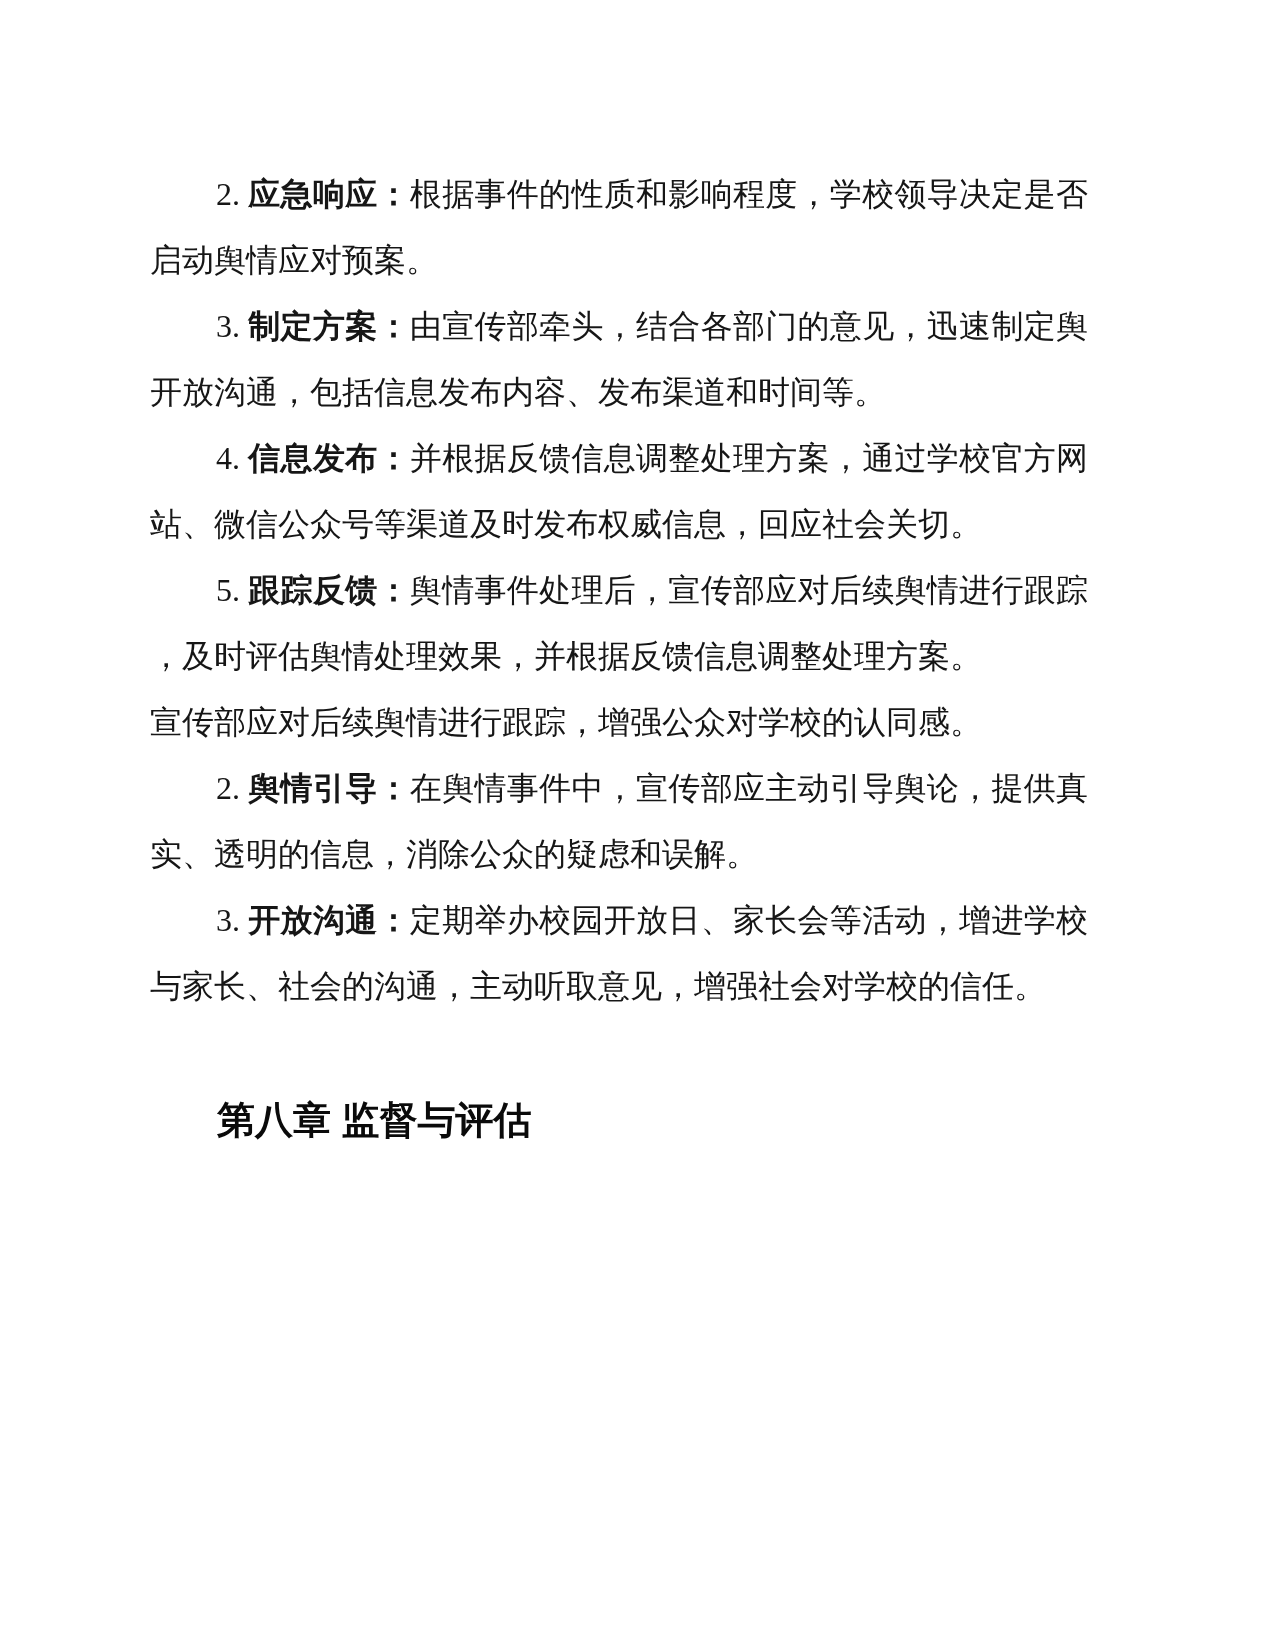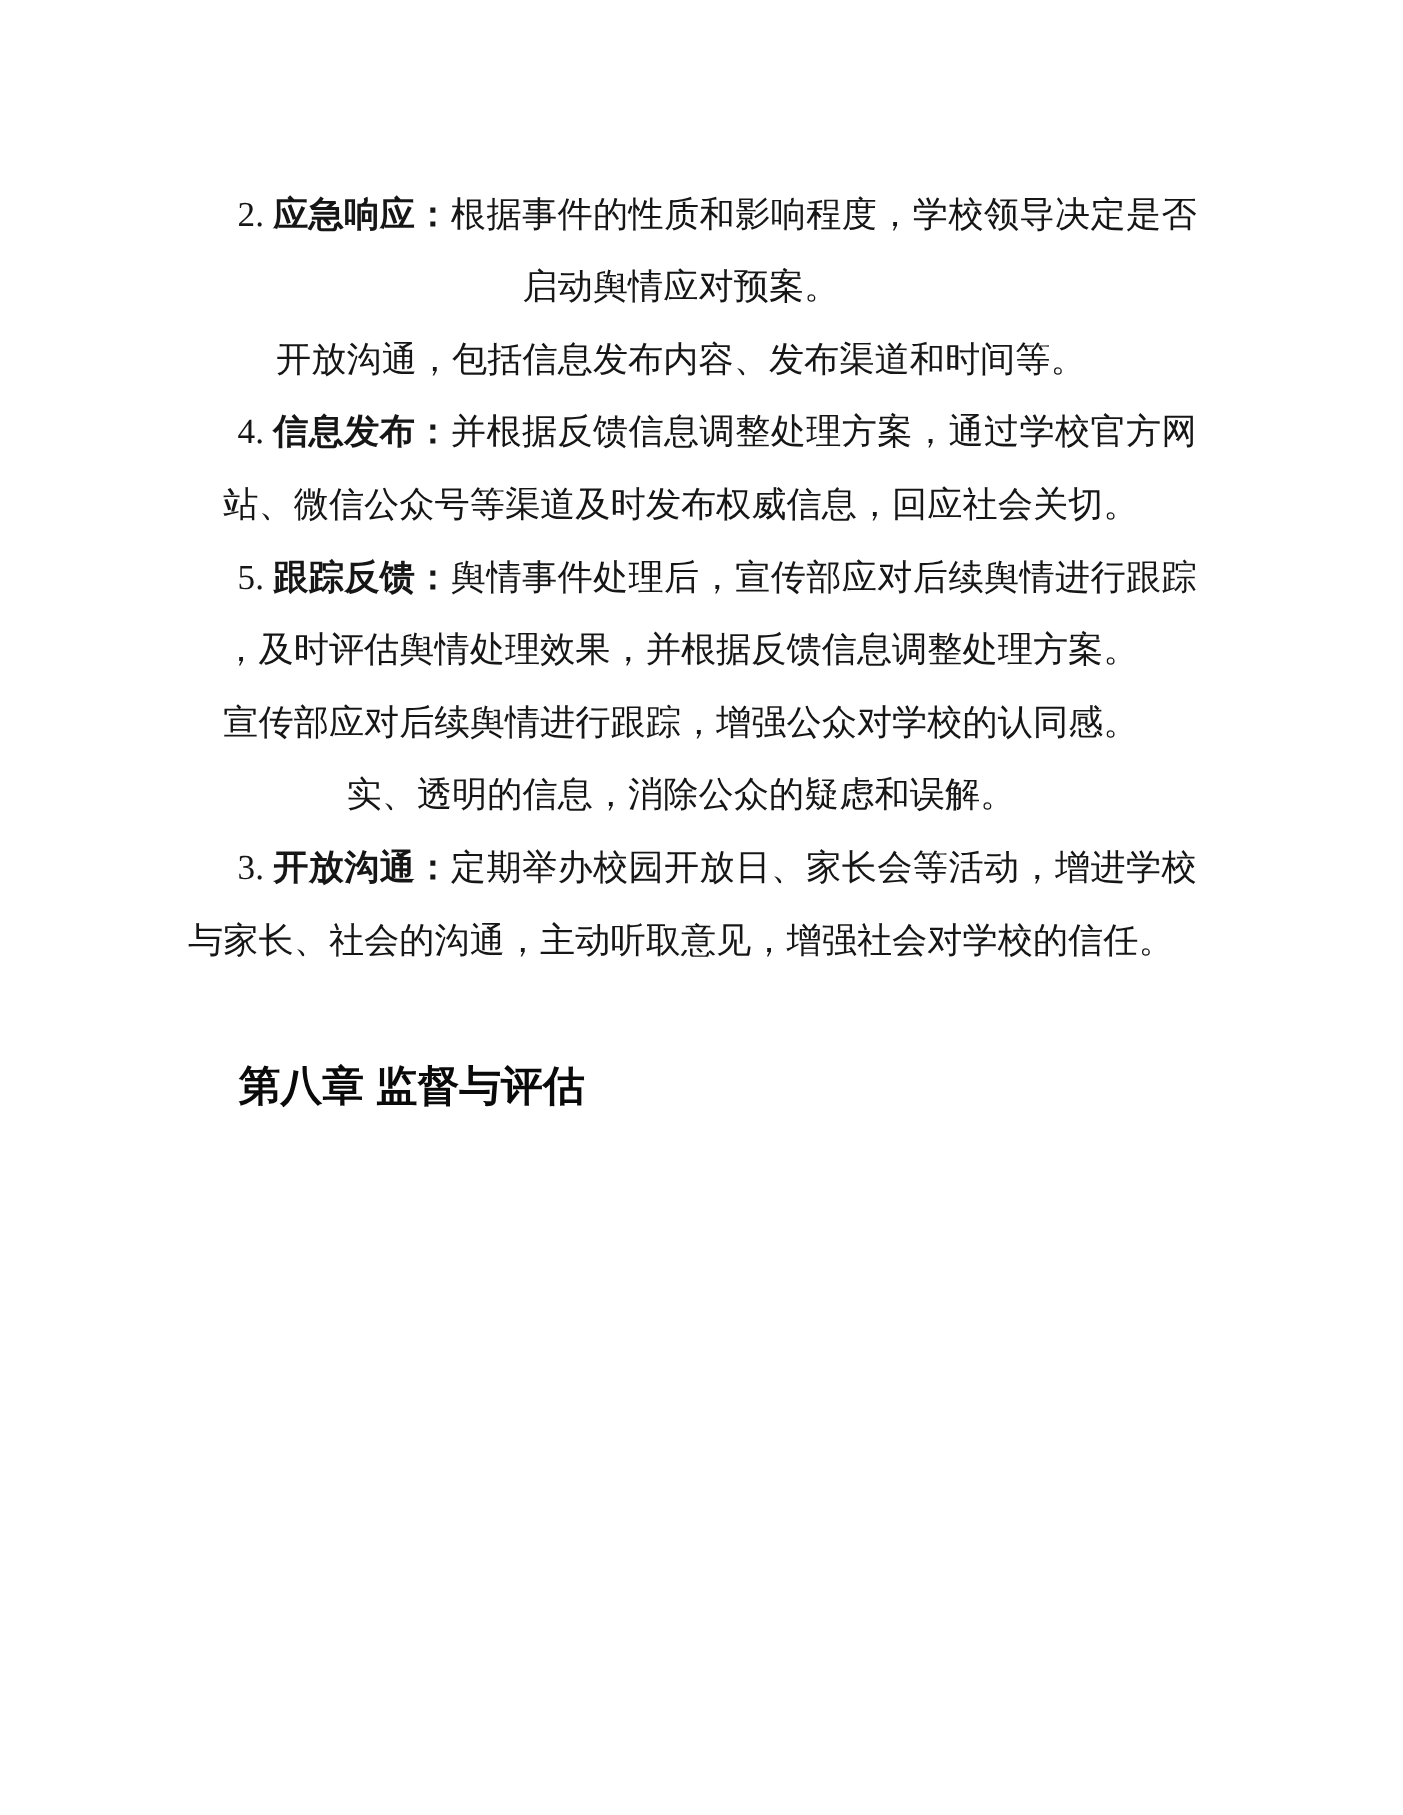--- a/index.html
+++ b/index.html
@@ -26,21 +26,21 @@
     overflow: hidden;
     white-space: normal;
     letter-spacing: 0;
   }
   .doc-line.para-first {
     text-indent: 66px;
     text-align: justify;
     text-align-last: justify;
   }
   .doc-line.para-last {
-    text-align: center;
+    text-align: left;
   }
   .item-label { font-weight: bold; }
   .chapter-heading {
     font-family: "Liberation Sans", "DejaVu Sans", sans-serif;
     font-weight: bold;
     font-size: 38px;
     line-height: 66px;
     height: 66px;
     margin-top: 68px;
     margin-bottom: 68px;
@@ -49,24 +49,26 @@
     overflow: hidden;
   }
 </style>
 </head>
 <body>
 
 <div class="page">
   <div class="text-column" id="doc">
       <div class="doc-line para-first"><span class="body-text">2. </span><span class="item-label">应急响应：</span><span class="body-text">根据事件的性质和影响程度，学校领导决定是否</span></div>
       <div class="doc-line para-last"><span class="body-text">启动舆情应对预案。</span></div>
+      <div class="doc-line para-first"><span class="body-text">3. </span><span class="item-label">制定方案：</span><span class="body-text">由宣传部牵头，结合各部门的意见，迅速制定舆</span></div>
       <div class="doc-line para-last"><span class="body-text">开放沟通，包括信息发布内容、发布渠道和时间等。</span></div>
       <div class="doc-line para-first"><span class="body-text">4. </span><span class="item-label">信息发布：</span><span class="body-text">并根据反馈信息调整处理方案，通过学校官方网</span></div>
       <div class="doc-line para-last"><span class="body-text">站、微信公众号等渠道及时发布权威信息，回应社会关切。</span></div>
       <div class="doc-line para-first"><span class="body-text">5. </span><span class="item-label">跟踪反馈：</span><span class="body-text">舆情事件处理后，宣传部应对后续舆情进行跟踪</span></div>
       <div class="doc-line para-last"><span class="body-text">，及时评估舆情处理效果，并根据反馈信息调整处理方案。</span></div>
       <div class="doc-line para-last"><span class="body-text">宣传部应对后续舆情进行跟踪，增强公众对学校的认同感。</span></div>
+      <div class="doc-line para-first"><span class="body-text">2. </span><span class="item-label">舆情引导：</span><span class="body-text">在舆情事件中，宣传部应主动引导舆论，提供真</span></div>
       <div class="doc-line para-last"><span class="body-text">实、透明的信息，消除公众的疑虑和误解。</span></div>
       <div class="doc-line para-first"><span class="body-text">3. </span><span class="item-label">开放沟通：</span><span class="body-text">定期举办校园开放日、家长会等活动，增进学校</span></div>
       <div class="doc-line para-last"><span class="body-text">与家长、社会的沟通，主动听取意见，增强社会对学校的信任。</span></div>
       <div class="chapter-heading">第八章 监督与评估</div>
     </div>
 </div>
 
 </body></html>

